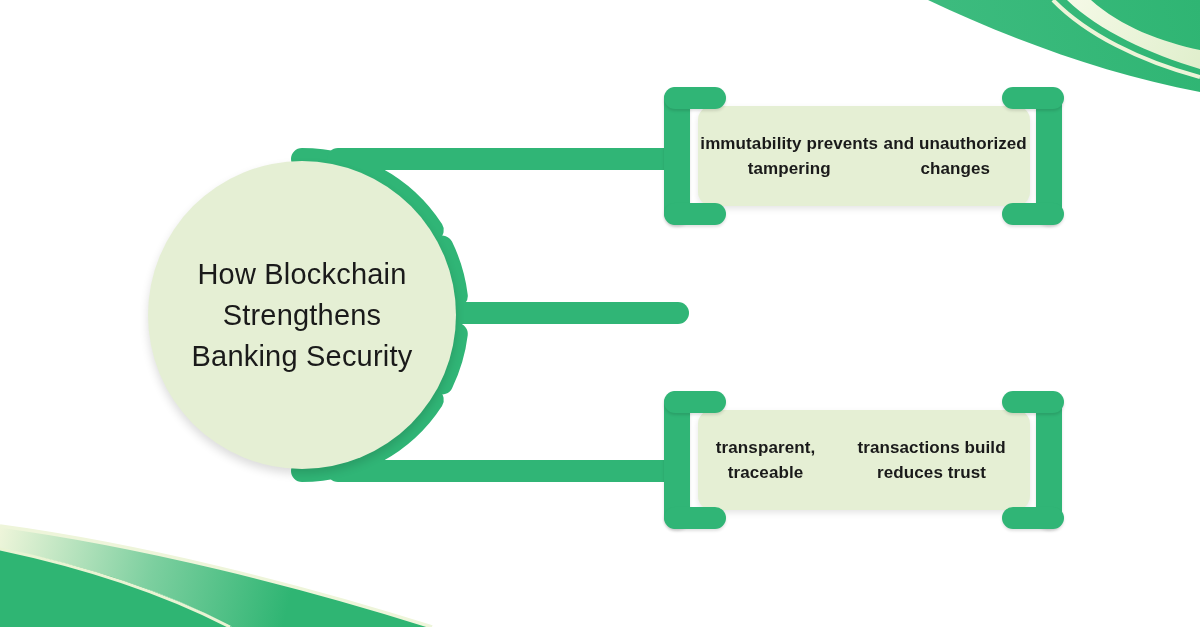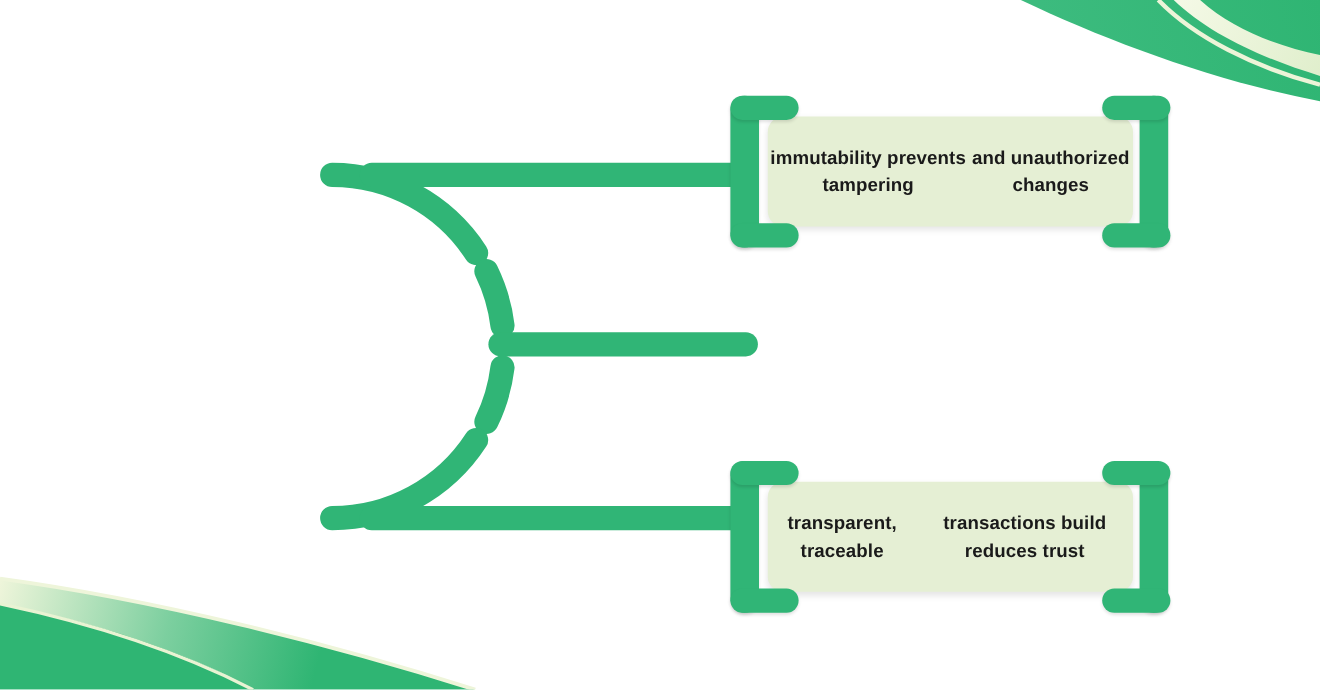--- a/index.html
+++ b/index.html
@@ -129,36 +129,41 @@
       <path d="M 442.2 246.6 A 156 156 0 0 1 456.8 296"></path>
       <path d="M 456.8 334 A 156 156 0 0 1 442.2 383.4"></path>
       <path d="M 432.8 400 A 156 156 0 0 1 302 471"></path>
 
       <path d="M 338 159 H 678"></path>
       <path d="M 455 313 H 678"></path>
       <path d="M 338 471 H 678"></path>
     </g>
   </svg>
 
+  <div class="center-circle">
+    <div class="center-title-line">How Blockchain</div>
+    <div class="center-title-line">Strengthens</div>
+    <div class="center-title-line">Banking Security</div>
+  </div>
 
   <div class="feature" style="top:87px">
     <div class="feature-box">
       <div class="feature-line">immutability prevents tampering</div>
       <div class="feature-line">and unauthorized changes</div>
     </div>
     <div class="br-piece bar bar-left"></div>
     <div class="br-piece arm arm-left arm-top"></div>
     <div class="br-piece arm arm-left arm-bottom"></div>
     <div class="br-piece bar bar-right"></div>
     <div class="br-piece arm arm-right arm-top"></div>
     <div class="br-piece arm arm-right arm-bottom"></div>
   </div>
 
 
-  <div class="feature" style="top:419px">
+  <div class="feature" style="top:391px">
     <div class="feature-box">
       <div class="feature-line">transparent, traceable</div>
       <div class="feature-line">transactions build reduces trust</div>
     </div>
     <div class="br-piece bar bar-left"></div>
     <div class="br-piece arm arm-left arm-top"></div>
     <div class="br-piece arm arm-left arm-bottom"></div>
     <div class="br-piece bar bar-right"></div>
     <div class="br-piece arm arm-right arm-top"></div>
     <div class="br-piece arm arm-right arm-bottom"></div>

